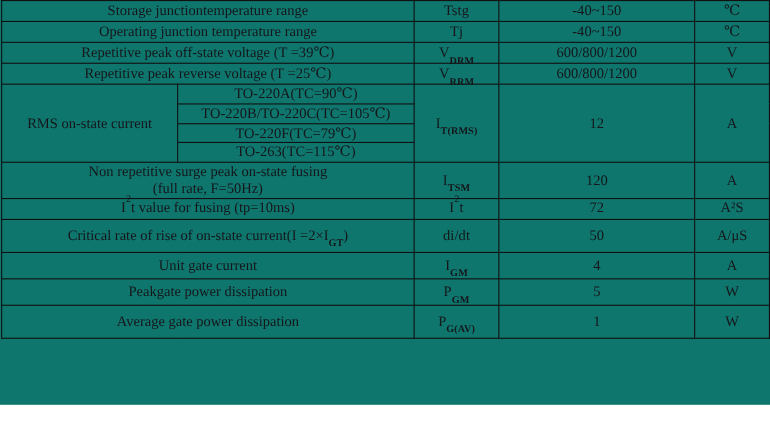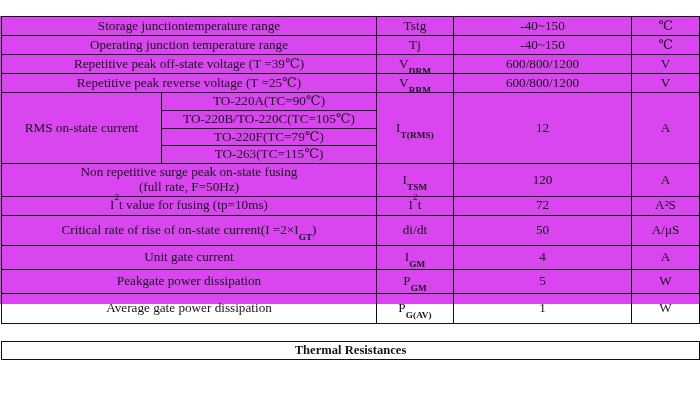--- a/index.html
+++ b/index.html
@@ -7,23 +7,22 @@
     margin: 0; padding: 0;
     width: 700px; height: 400px;
     background: #ffffff;
     font-family: "Liberation Serif", "DejaVu Serif", serif;
     color: #1a1a1a;
     overflow: hidden;
   }
   .page {
     position: relative;
     width: 700px;
-    height: 288px;
-    background: #d946ef;
-    margin-top: 16px;
+    height: 368px;
+    background: #0f766e;
   }
 
   
   table.t {
     border-collapse: collapse;
     table-layout: fixed;
     width: 698px;
     margin: 0 1px;
   }
   table.t td {
@@ -218,19 +217,16 @@
   <div class="gap"></div>
 
   <table class="tr2">
     <colgroup>
       <col class="w-sym2">
         <col class="w-par2">
         <col class="w-val2">
         <col class="w-unit2">
     </colgroup>
     <tbody>
-      <tr class="r-xshort">
-        <td colspan="4" class="title-cell">Thermal Resistances</td>
-      </tr>
     </tbody>
   </table>
 
 </div>
 
 </body></html>

